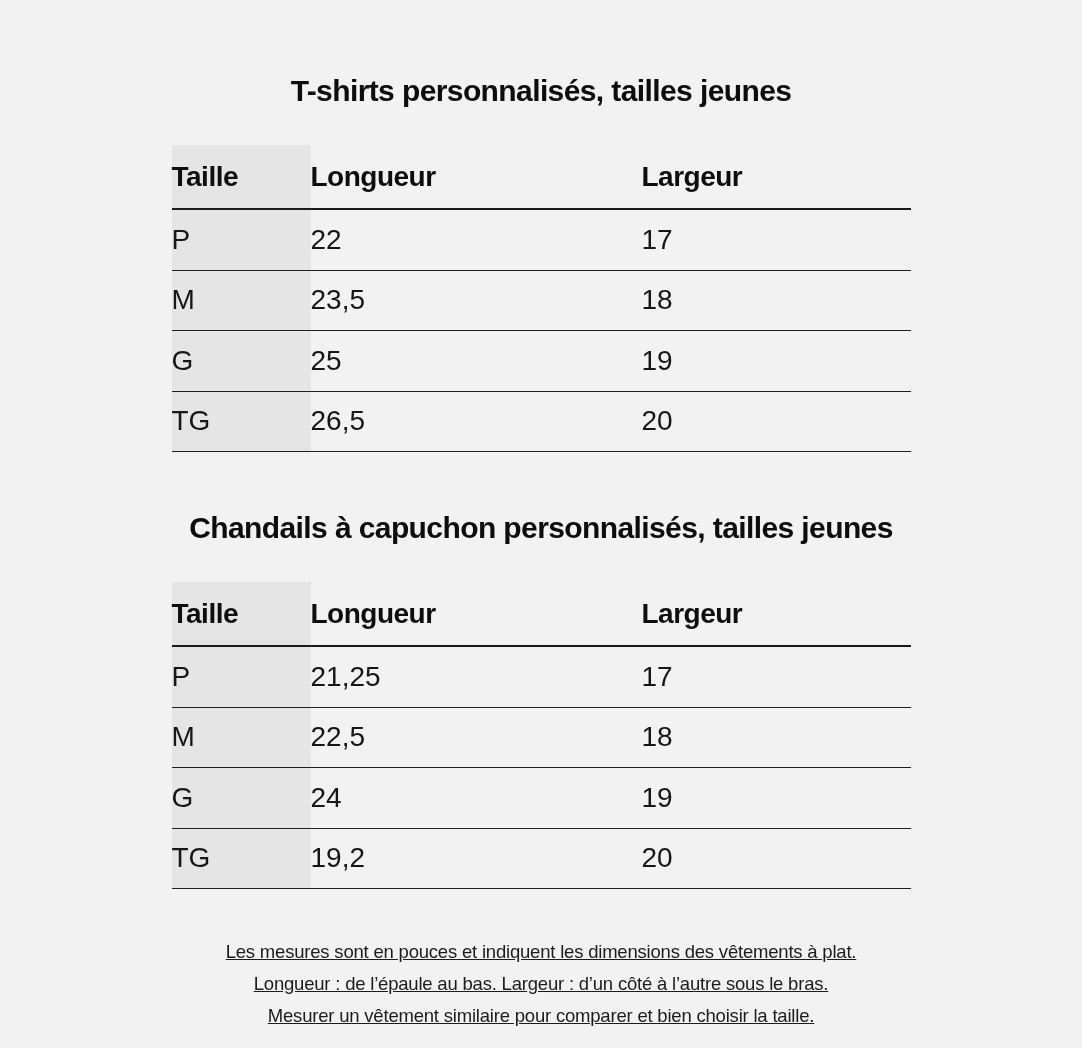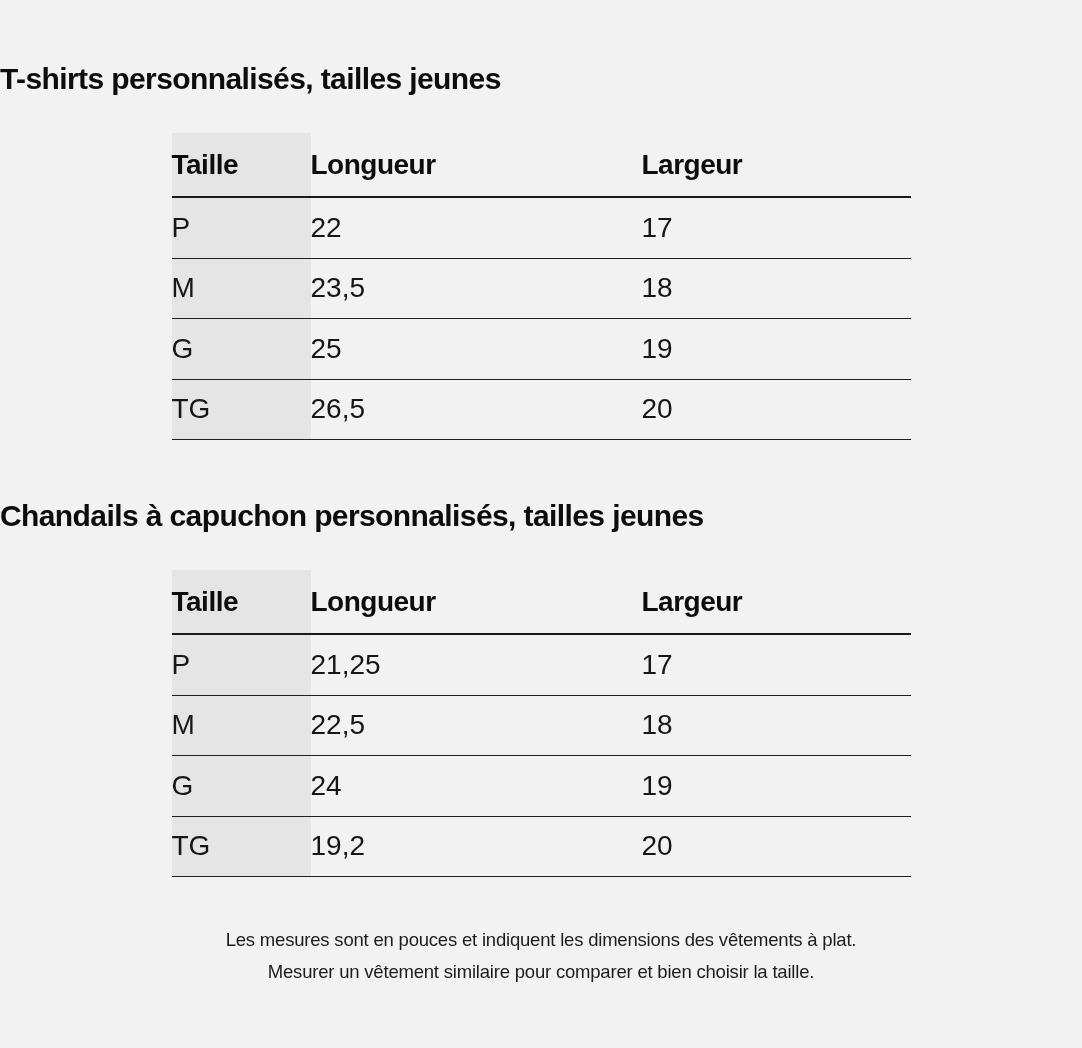--- a/index.html
+++ b/index.html
@@ -11,22 +11,22 @@
     height: 1048px;
     background: #f2f2f2;
     font-family: "Liberation Sans", sans-serif;
     color: #121212;
     overflow: hidden;
   }
   .wrap {
     padding-top: 60px;
   }
   .chart-title {
-    margin: 0 0 35px 0;
-    text-align: left;
+    margin: 12px 0 35px 0;
+    text-align: center;
     font-size: 30px;
     font-weight: 700;
     letter-spacing: -0.6px;
     color: #0d0d0d;
     line-height: 38px;
   }
   .chart-title.second {
     margin-top: 57px;
   }
   table.size-table {
@@ -72,20 +72,21 @@
   footer.notes {
     margin-top: 47px;
     text-align: center;
   }
   footer.notes p {
     margin: 0;
     font-size: 18.5px;
     line-height: 32px;
     color: #1c1c1c;
     letter-spacing: -0.2px;
+    text-decoration: underline;
   }
 </style>
 </head>
 <body>
 
 <div class="wrap">
 
   <section>
     <h2 class="chart-title">T-shirts personnalisés, tailles jeunes</h2>
     <table class="size-table">
@@ -169,16 +170,17 @@
             <th>TG</th>
             <td>19,2</td>
             <td>20</td>
           </tr>
         </tbody>
     </table>
   </section>
 
   <footer class="notes">
     <p>Les mesures sont en pouces et indiquent les dimensions des vêtements à plat.</p>
+    <p>Longueur : de l’épaule au bas. Largeur : d’un côté à l’autre sous le bras.</p>
     <p>Mesurer un vêtement similaire pour comparer et bien choisir la taille.</p>
   </footer>
 
 </div>
 
 </body></html>

